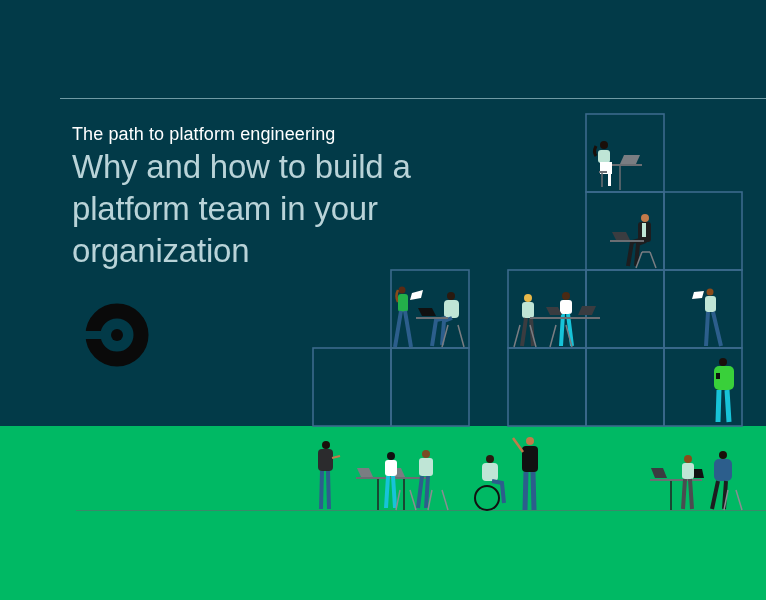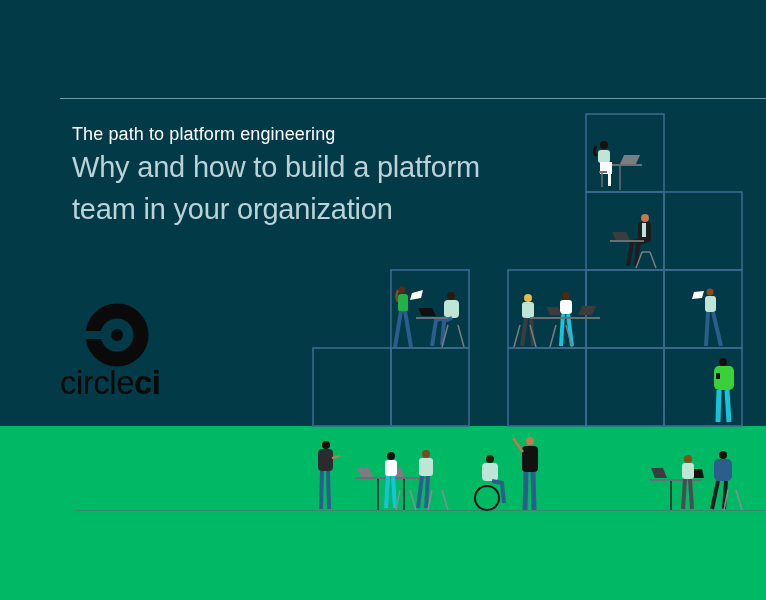--- a/index.html
+++ b/index.html
@@ -1,21 +1,21 @@
 <!DOCTYPE html>
 <html><head>
 <meta charset="utf-8">
 <style>
   html, body { margin:0; padding:0; }
   body { width:766px; height:600px; overflow:hidden; position:relative; background:#003a47; font-family:"Liberation Sans", sans-serif; }
   .top { position:absolute; left:0; top:0; width:766px; height:426px; background:#023a48; }
   .bottom { position:absolute; left:0; top:426px; width:766px; height:174px; background:#00b964; }
   .rule { position:absolute; left:60px; top:98px; width:706px; height:1px; background:#6f9aa4; }
   .kicker { position:absolute; left:72px; top:124px; font-size:18px; color:#ffffff; letter-spacing:0.1px; }
-  .title { position:absolute; left:72px; top:146px; width:460px; font-size:29px; line-height:42px; color:#b9d3d8; font-weight:300; letter-spacing:-0.2px; }
+  .title { position:absolute; left:72px; top:146px; width:460px; font-size:33px; line-height:42px; color:#b9d3d8; font-weight:300; letter-spacing:-0.2px; }
   .logo { position:absolute; left:60px; top:302px; width:140px; height:110px; }
   .logo-word { position:absolute; left:0; top:62px; font-size:33px; color:#0a0a0a; letter-spacing:-0.5px; }
   .logo-word b { font-weight:bold; }
   .grid { position:absolute; left:0; top:0; width:766px; height:430px; }
   .ground { position:absolute; left:76px; top:510px; width:690px; height:1px; background:#3a8a6a; }
   .people { position:absolute; left:0; top:0; width:766px; height:600px; pointer-events:none; }
 </style>
 </head>
 <body>
 
@@ -26,21 +26,20 @@
 
 <div class="kicker">The path to platform engineering</div>
 <div class="title">Why and how to build a platform team in your organization</div>
 
 <div class="logo">
   <svg width="140" height="66" viewBox="0 0 140 66" style="position:absolute;left:0;top:0">
     <circle cx="57" cy="33" r="24" fill="none" stroke="#0a0a0a" stroke-width="15"></circle>
     <rect x="20" y="29" width="30" height="8" fill="#023a48"></rect>
     <circle cx="57" cy="33" r="6" fill="#0a0a0a"></circle>
   </svg>
-  <div class="logo-word"><span>circle</span><b>ci</b></div>
 </div>
 
 <svg class="grid" viewBox="0 0 766 430">
   <g fill="none" stroke="#3b6a8c" stroke-width="1.6">
 
     <rect x="313" y="348" width="78" height="78"></rect>
     <rect x="391" y="348" width="78" height="78"></rect>
     <rect x="391" y="270" width="78" height="78"></rect>
 
     <rect x="508" y="348" width="78" height="78"></rect>

